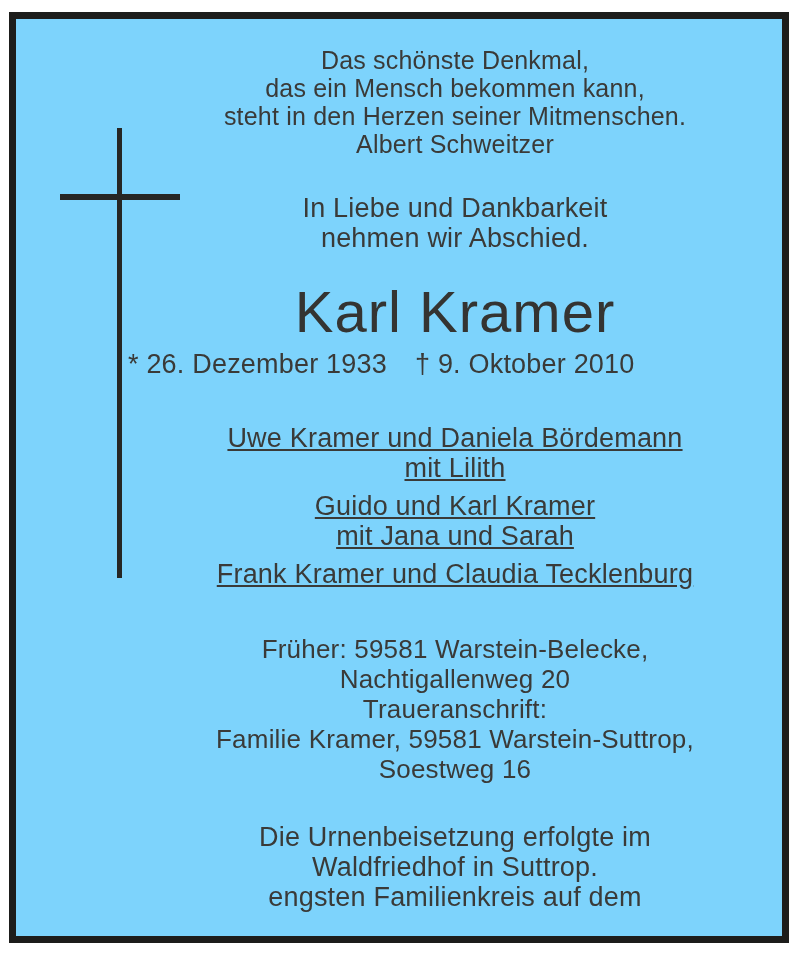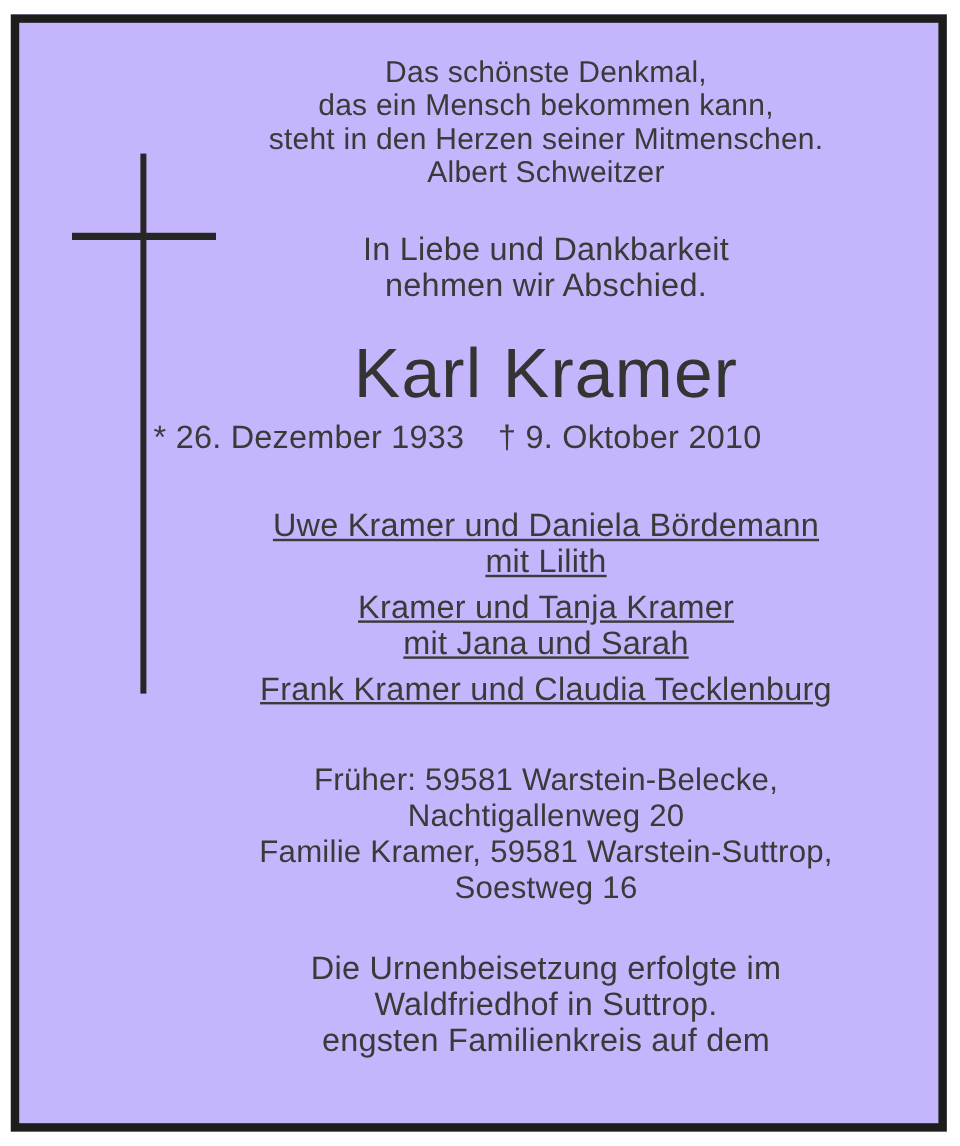--- a/index.html
+++ b/index.html
@@ -16,21 +16,21 @@
     font-family: "Liberation Sans", sans-serif;
     color: #3a3a38;
   }
   .frame {
     position: absolute;
     left: 9px;
     top: 12px;
     width: 780px;
     height: 931px;
     border: 7px solid #1d1d1b;
-    background: #c4b5fd;
+    background: #7dd3fc;
   }
   
   .cross { position: absolute; left: 0; top: 0; }
   .cross-v {
     position: absolute;
     left: 101px;
     top: 109px;
     width: 5px;
     height: 450px;
     background: #262624;
@@ -126,31 +126,32 @@
       <span>* 26. Dezember 1933</span>
       <span>† 9. Oktober 2010</span>
     </div>
 
     <div class="mourners">
       <div class="mourner-group">
         <div>Uwe Kramer und Daniela Bördemann</div>
         <div>mit Lilith</div>
       </div>
       <div class="mourner-group">
-        <div>Kramer und Tanja Kramer</div>
+        <div>Guido und Karl Kramer</div>
         <div>mit Jana und Sarah</div>
       </div>
       <div class="mourner-group">
         <div>Frank Kramer und Claudia Tecklenburg</div>
       </div>
     </div>
 
     <div class="address">
       <div>Früher: 59581 Warstein-Belecke,</div>
       <div>Nachtigallenweg 20</div>
+      <div>Traueranschrift:</div>
       <div>Familie Kramer, 59581 Warstein-Suttrop,</div>
       <div>Soestweg 16</div>
     </div>
 
     <div class="closing">
       <div>Die Urnenbeisetzung erfolgte im</div>
       <div>Waldfriedhof in Suttrop.</div>
       <div>engsten Familienkreis auf dem</div>
     </div>
 

